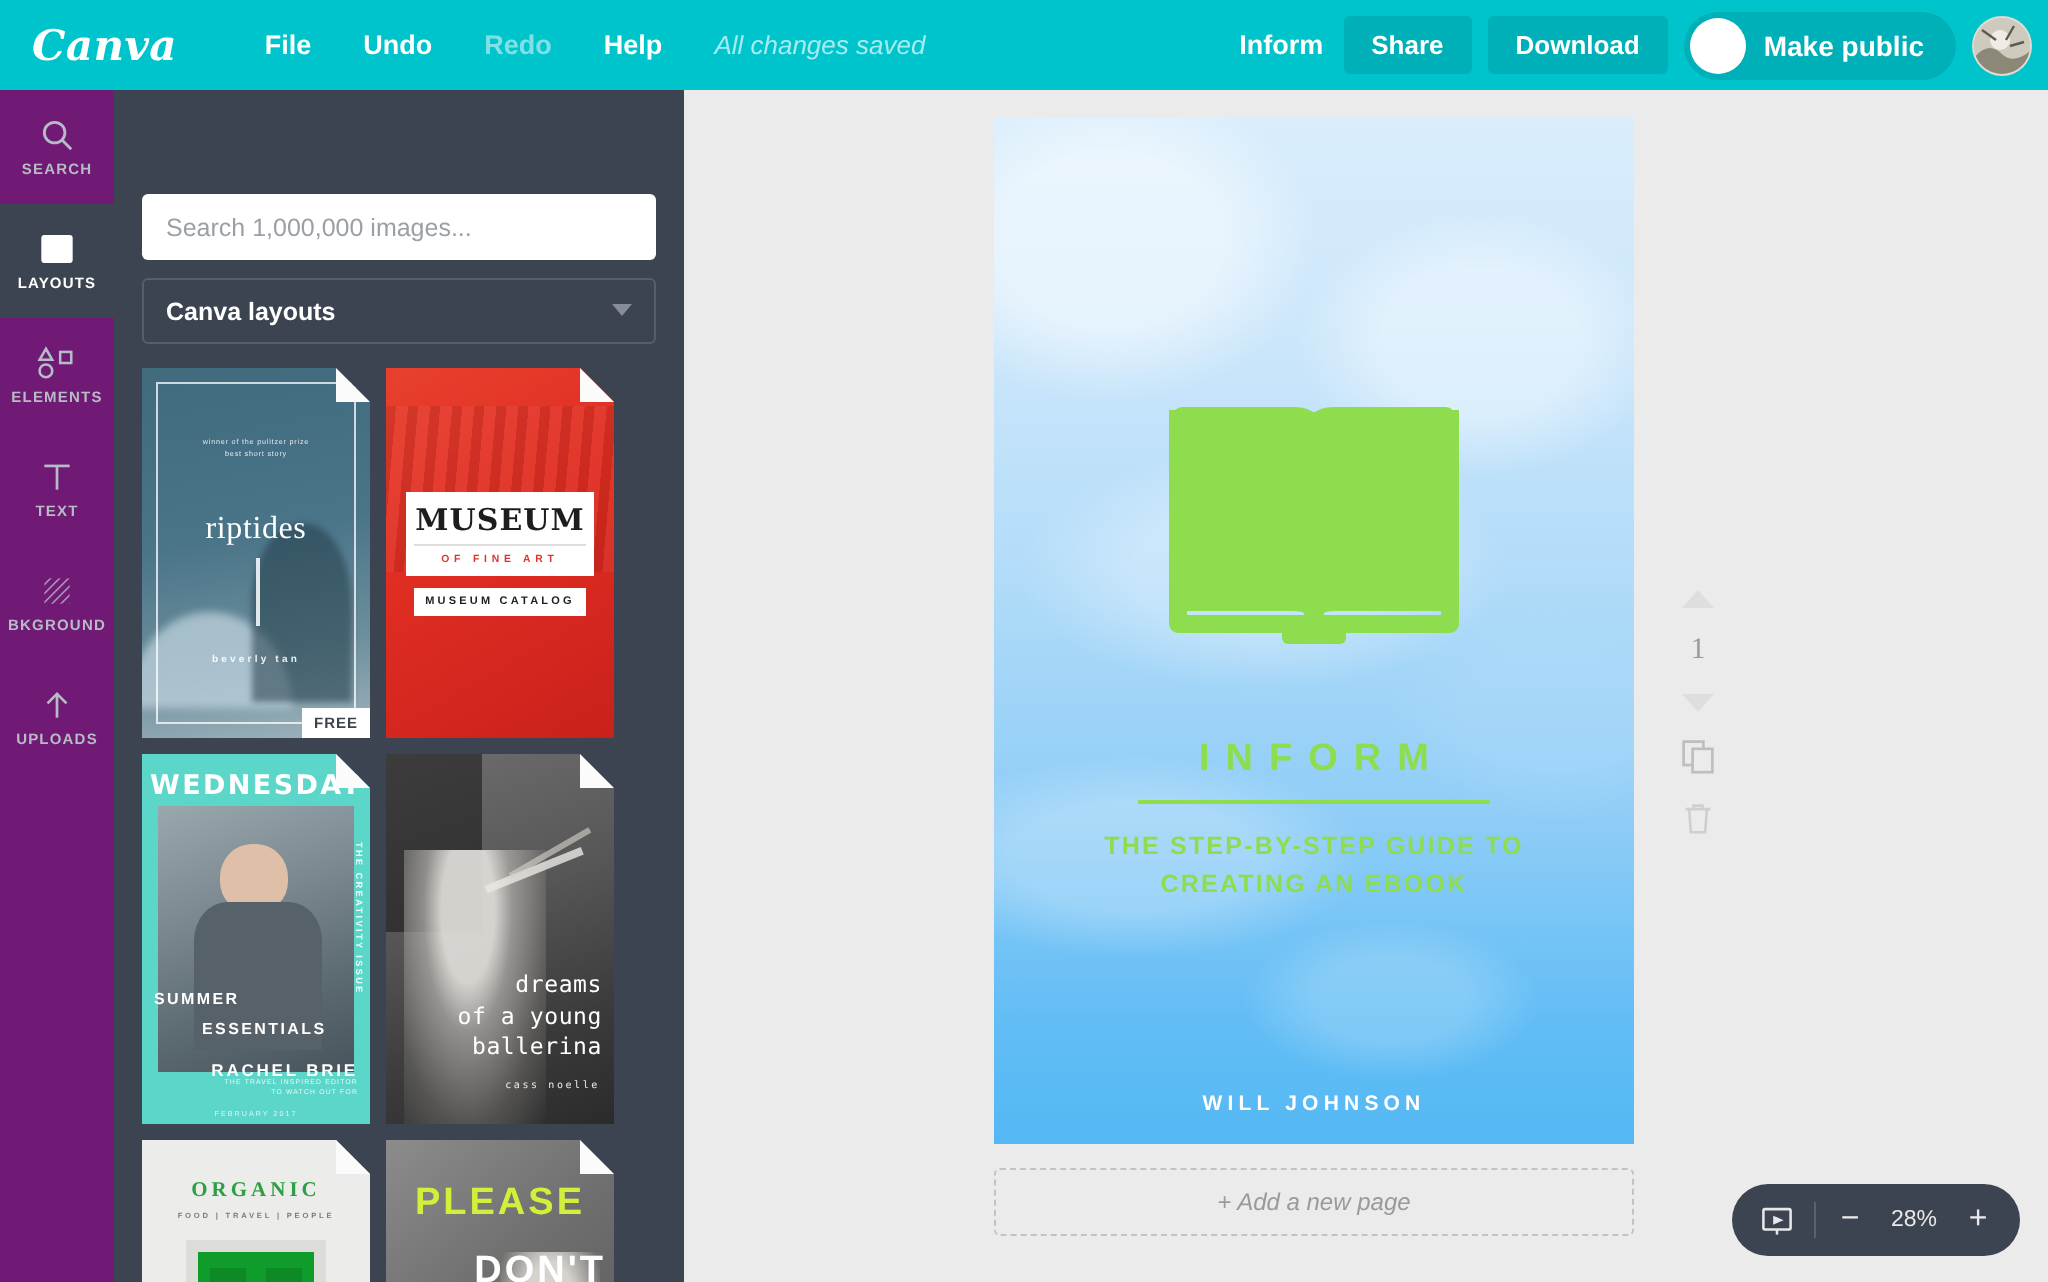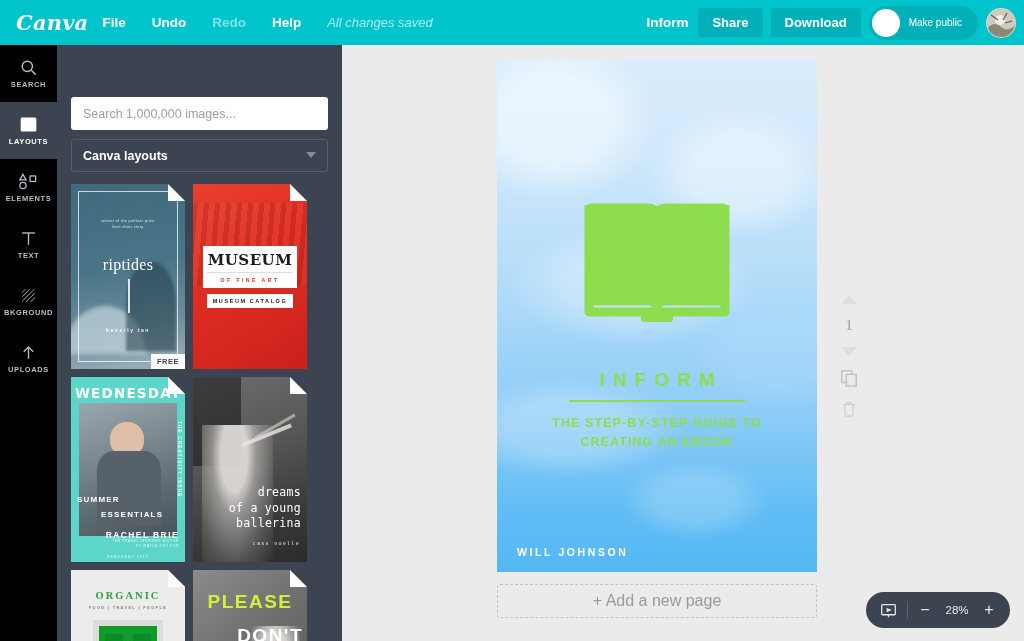--- a/index.html
+++ b/index.html
@@ -15,21 +15,21 @@
   .topbar {
     position: absolute; top: 0; left: 0; width: 1024px; height: 45px;
     background: #00c4cc;
     display: flex; align-items: center;
   }
   .logo {
     margin-left: 16px; color: #fff; font-size: 21px;
     font-family: "DejaVu Serif", serif; font-style: italic; font-weight: bold;
     letter-spacing: .2px; cursor: pointer; user-select: none;
   }
-  .menu-items { display: flex; align-items: center; margin-left: 14px; gap: 26px; }
+  .menu-items { display: flex; align-items: center; margin-left: 44px; gap: 26px; }
   .menu-item {
     color: #fff; font-size: 13.5px; font-weight: bold; cursor: pointer;
     white-space: nowrap;
   }
   .menu-item.disabled { color: #7fe1e5; }
   .saved-note {
     color: #a6ecef; font-size: 13px; font-style: italic; margin-left: 26px;
     white-space: nowrap;
   }
   .top-right {
@@ -43,31 +43,31 @@
     white-space: nowrap;
   }
   .makepublic {
     display: flex; align-items: center; gap: 9px;
     background: #00b0b8; border-radius: 20px; padding: 3px 16px 3px 3px;
     cursor: pointer;
   }
   .toggle-knob {
     width: 28px; height: 28px; border-radius: 50%; background: #fff; flex: 0 0 auto;
   }
-  .makepublic span { color: #fff; font-size: 10px; font-weight: normal; white-space: nowrap; }
+  .makepublic span { color: #fff; font-size: 14px; font-weight: bold; white-space: nowrap; }
   .avatar {
     width: 30px; height: 30px; border-radius: 50%; overflow: hidden;
     background: #cfc9bd; flex: 0 0 auto; cursor: pointer;
     border: 1px solid rgba(255,255,255,.35);
   }
 
   
   .rail {
     position: absolute; left: 0; top: 45px; width: 57px; height: 596px;
-    background: #000000;
+    background: #701a75;
   }
   .rail-item {
     height: 57px; width: 57px; display: flex; flex-direction: column;
     align-items: center; justify-content: center; gap: 3px;
     cursor: pointer; color: #b6bcc6; position: relative;
   }
   .rail-item .rl {
     font-size: 7.5px; letter-spacing: .6px; font-weight: bold; color: #b6bcc6;
   }
   .rail-item.active { background: #3c4451; }
@@ -250,29 +250,30 @@
   .cv-rule {
     position: absolute; left: 72px; right: 72px; top: 341px; height: 2px;
     background: #8ddd4f;
   }
   .cv-sub {
     position: absolute; left: 30px; right: 30px; top: 355px; text-align: center;
     color: #8ddd4f; font-size: 12.5px; font-weight: bold; letter-spacing: 1.1px;
     line-height: 1.5;
   }
   .cv-author {
-    position: absolute; left: 0; right: 0; top: 487px; 
-    color: #fff; font-size: 10.5px; font-weight: bold; letter-spacing: 2.6px; padding-left: 20px;
+    position: absolute; left: 0; right: 0; top: 487px; text-align: center;
+    color: #fff; font-size: 10.5px; font-weight: bold; letter-spacing: 2.6px;
   }
   .add-page {
     position: absolute; left: 155px; top: 539px; width: 320px; height: 34px;
     border: 1px dashed #c2c2c2; border-radius: 3px; background: transparent;
-    color: #9a9a9a; font-size: 16px; cursor: pointer;
+    color: #9a9a9a; font-size: 12px; cursor: pointer;
     display: flex; align-items: center; justify-content: center;
     font-family: "Liberation Sans", sans-serif;
+    font-style: italic;
   }
   .page-tools {
     position: absolute; left: 487px; top: 250px; width: 40px;
     display: flex; flex-direction: column; align-items: center; gap: 13px;
   }
   .pt-arrow { cursor: pointer; }
   .pt-num { color: #9b9b9b; font-size: 15px; font-family:"Liberation Serif", serif; }
   .pt-icon { cursor: pointer; opacity: .55; }
 
   .zoom-bar {

